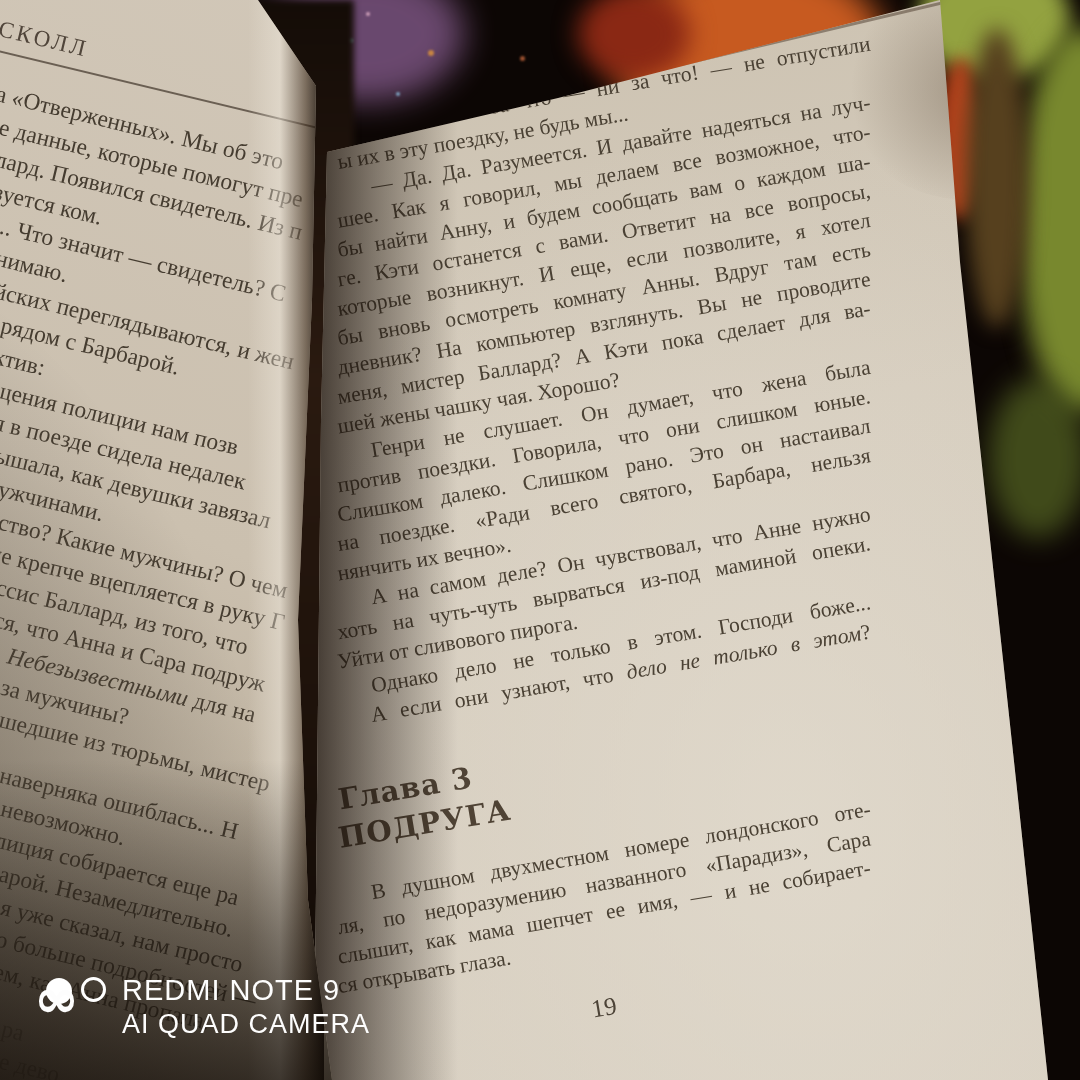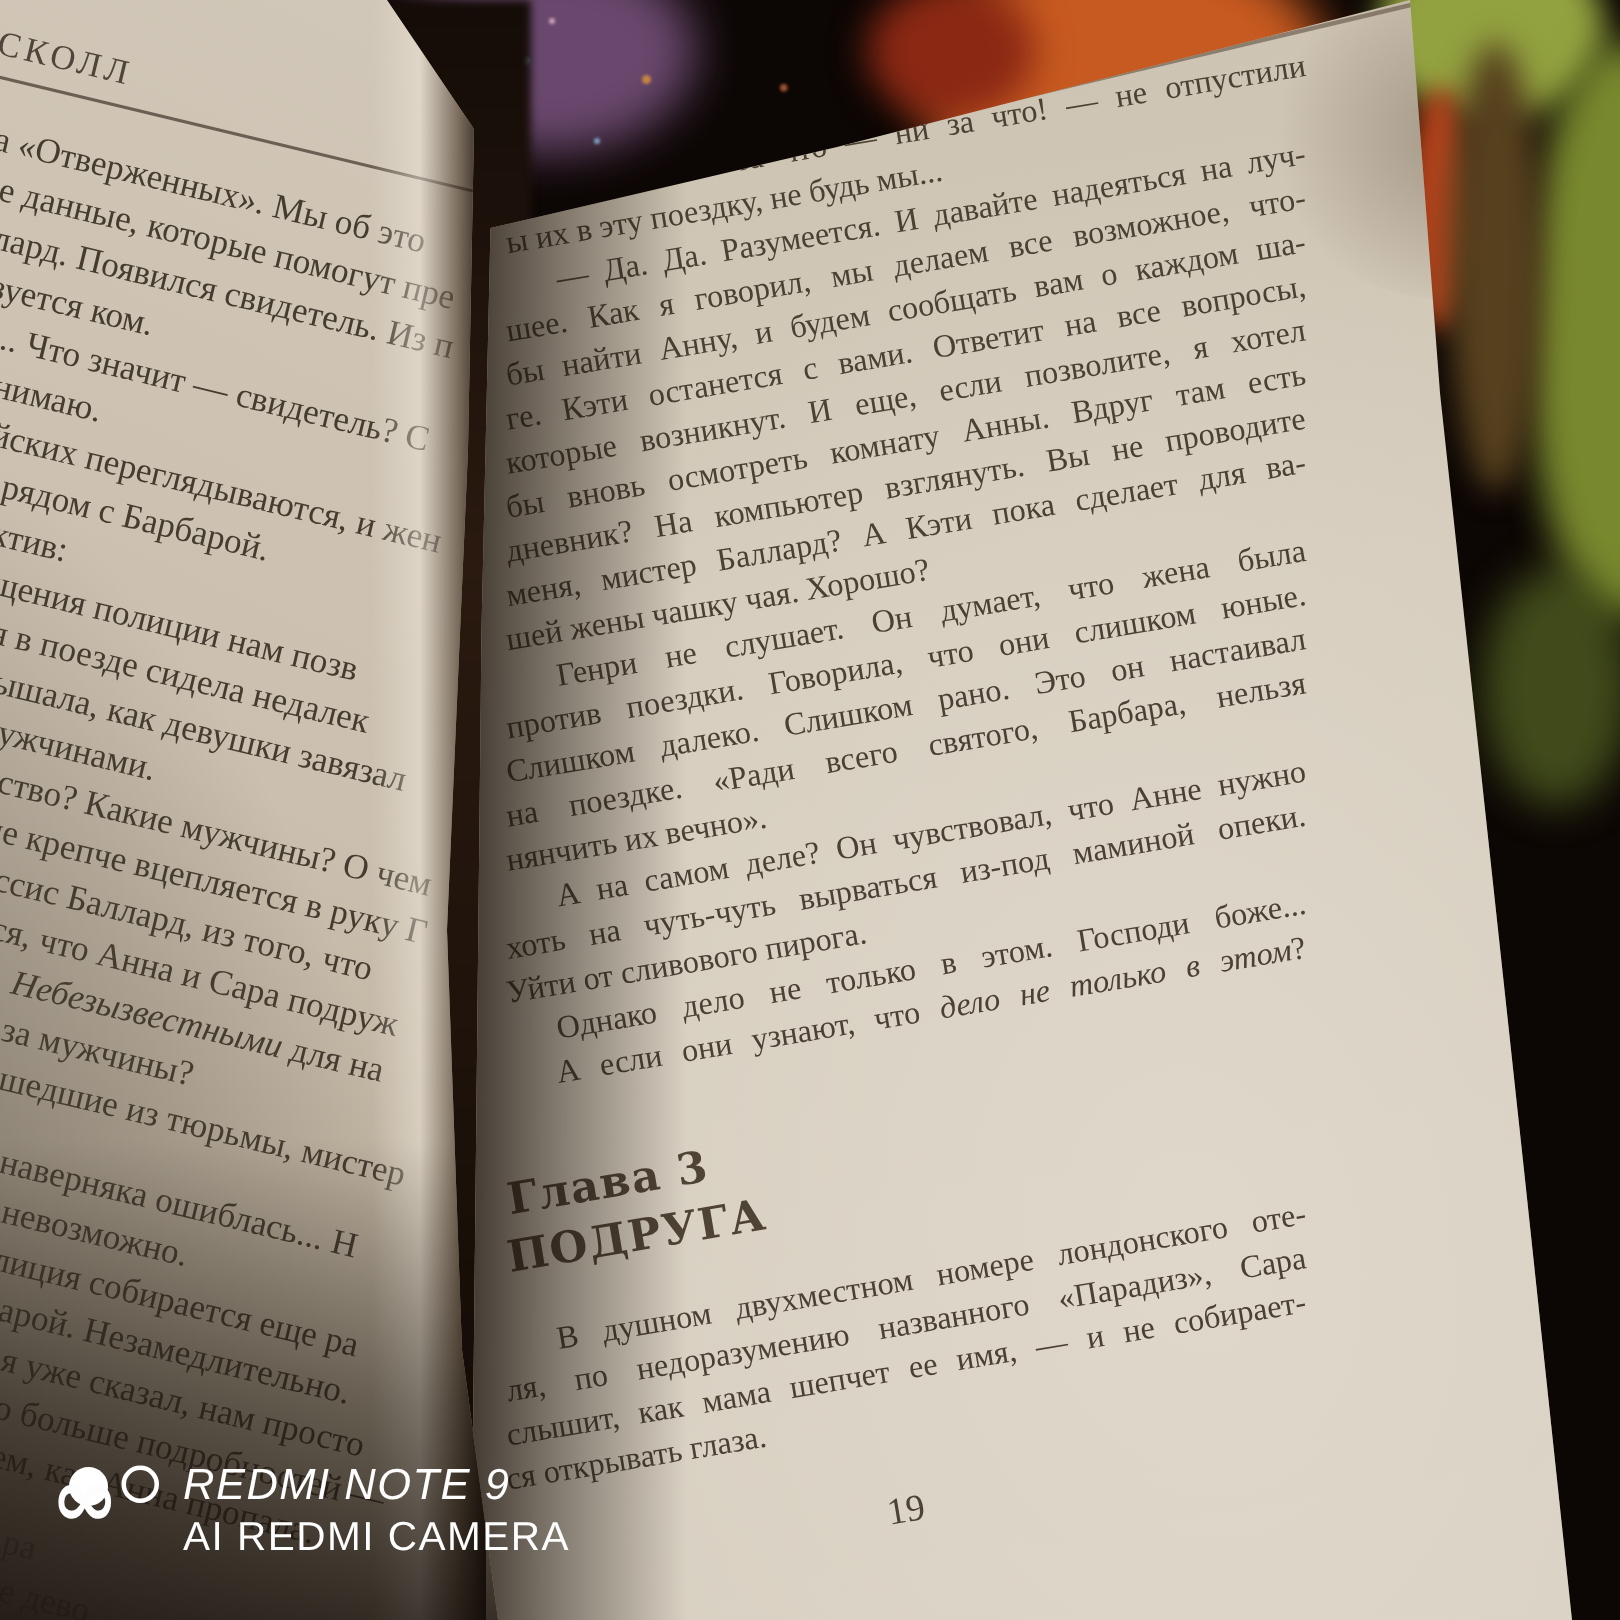--- a/index.html
+++ b/index.html
@@ -62,21 +62,21 @@
   .lp-curl{position:absolute;left:248px;top:0;width:76px;height:1080px;
     background:linear-gradient(to right,rgba(0,0,0,0) 0%,rgba(236,229,217,.5) 42%,rgba(66,49,34,.6) 76%,rgba(18,11,6,.9) 100%);}
   .lp-bottom-shade{position:absolute;left:0;top:760px;width:340px;height:320px;
     background:linear-gradient(to bottom,rgba(16,10,5,0) 0%,rgba(16,10,5,.45) 55%,rgba(16,10,5,.75) 100%);}
   em{font-style:italic;}
   
   .wm{position:absolute;z-index:6;color:#fdfdfd;font-family:"Liberation Sans",sans-serif;}
   .wm-dot{left:46px;top:978px;width:26px;height:26px;border-radius:50%;background:#fff;}
   .wm-ring{left:81px;top:977px;width:19px;height:19px;border-radius:50%;border:3.5px solid #fff;}
   .wm-inf{left:34px;top:972px;font-family:"DejaVu Sans",sans-serif;font-weight:700;font-size:54px;line-height:54px;}
-  .wm-l1{left:122px;top:976px;font-size:29px;letter-spacing:1px;line-height:29px;font-style:italic;}
+  .wm-l1{left:122px;top:976px;font-size:29px;letter-spacing:1px;line-height:29px;}
   .wm-l2{left:122px;top:1011px;font-size:27px;letter-spacing:1px;line-height:27px;}
 </style>
 </head>
 <body>
 
 <div id="stage">
 
   <div class="blob b-purple"></div>
   <div class="blob b-orange"></div>
   <div class="blob b-red"></div>
@@ -176,16 +176,16 @@
     </div>
     <div class="lp-curl"></div>
     <div class="lp-bottom-shade"></div>
   </div>
 
   <div>
     <div class="wm wm-dot"></div>
     <div class="wm wm-ring"></div>
     <div class="wm wm-inf">∞</div>
     <div class="wm wm-l1">REDMI NOTE 9</div>
-    <div class="wm wm-l2">AI REDMI CAMERA</div>
+    <div class="wm wm-l2">AI QUAD CAMERA</div>
   </div>
 
 </div>
 
 </body></html>

